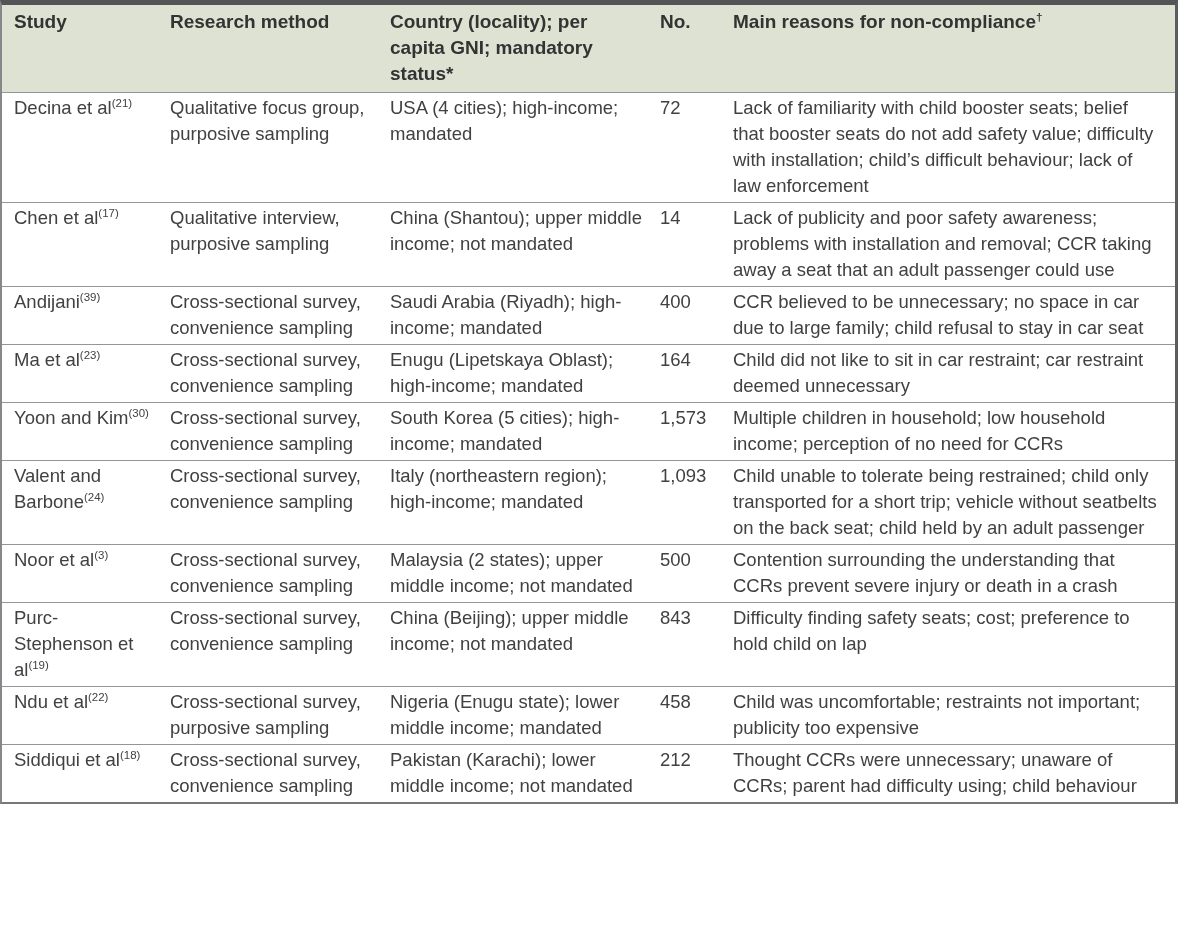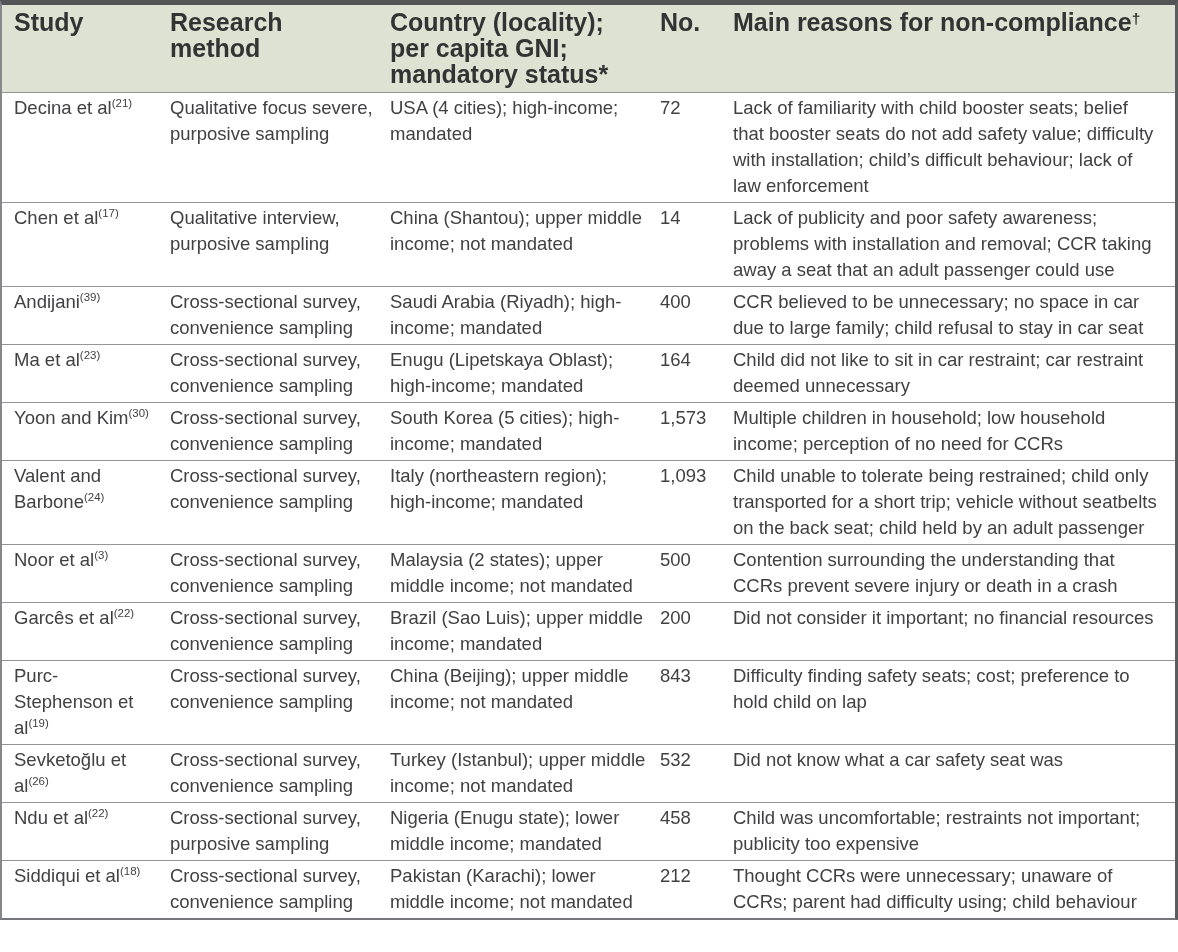--- a/index.html
+++ b/index.html
@@ -34,21 +34,21 @@
     font-size: 18.5px;
     line-height: 26px;
     padding: 2px 14px 3px 0;
     box-sizing: border-box;
     overflow: hidden;
   }
   .study-table thead th {
     background: #dee2d3;
     font-weight: bold;
     color: #333333;
-    font-size: 25px;
+    font-size: 19px;
     padding-top: 4px;
     padding-bottom: 5px;
   }
   .study-table tbody td {
     border-top: 1px solid #939598;
   }
   .study-table .c1 { padding-left: 12px; }
   sup.ref {
     font-size: 62%;
     line-height: 0;
@@ -74,21 +74,21 @@
           <th class="c1">Study</th>
           <th>Research method</th>
           <th>Country (locality); per capita GNI; mandatory status*</th>
           <th>No.</th>
           <th><span>Main reasons for non-compliance</span><sup class="ref">†</sup></th>
         </tr>
       </thead>
       <tbody>
         <tr>
           <td class="c1"><span>Decina et al</span><sup class="ref">(21)</sup></td>
-          <td>Qualitative focus severe, purposive sampling</td>
+          <td>Qualitative focus group, purposive sampling</td>
           <td>USA (4 cities); high-income; mandated</td>
           <td>72</td>
           <td>Lack of familiarity with child booster seats; belief that booster seats do not add safety value; difficulty with installation; child’s difficult behaviour; lack of law enforcement</td>
         </tr>
         <tr>
           <td class="c1"><span>Chen et al</span><sup class="ref">(17)</sup></td>
           <td>Qualitative interview, purposive sampling</td>
           <td>China (Shantou); upper middle income; not mandated</td>
           <td>14</td>
           <td>Lack of publicity and poor safety awareness; problems with installation and removal; CCR taking away a seat that an adult passenger could use</td>
@@ -122,39 +122,25 @@
           <td>Child unable to tolerate being restrained; child only transported for a short trip; vehicle without seatbelts on the back seat; child held by an adult passenger</td>
         </tr>
         <tr>
           <td class="c1"><span>Noor et al</span><sup class="ref">(3)</sup></td>
           <td>Cross-sectional survey, convenience sampling</td>
           <td>Malaysia (2 states); upper middle income; not mandated</td>
           <td>500</td>
           <td>Contention surrounding the understanding that CCRs prevent severe injury or death in a crash</td>
         </tr>
         <tr>
-          <td class="c1"><span>Garcês et al</span><sup class="ref">(22)</sup></td>
-          <td>Cross-sectional survey, convenience sampling</td>
-          <td>Brazil (Sao Luis); upper middle income; mandated</td>
-          <td>200</td>
-          <td>Did not consider it important; no financial resources</td>
-        </tr>
-        <tr>
           <td class="c1"><span>Purc-Stephenson et al</span><sup class="ref">(19)</sup></td>
           <td>Cross-sectional survey, convenience sampling</td>
           <td>China (Beijing); upper middle income; not mandated</td>
           <td>843</td>
           <td>Difficulty finding safety seats; cost; preference to hold child on lap</td>
-        </tr>
-        <tr>
-          <td class="c1"><span>Sevketoğlu et al</span><sup class="ref">(26)</sup></td>
-          <td>Cross-sectional survey, convenience sampling</td>
-          <td>Turkey (Istanbul); upper middle income; not mandated</td>
-          <td>532</td>
-          <td>Did not know what a car safety seat was</td>
         </tr>
         <tr>
           <td class="c1"><span>Ndu et al</span><sup class="ref">(22)</sup></td>
           <td>Cross-sectional survey, purposive sampling</td>
           <td>Nigeria (Enugu state); lower middle income; mandated</td>
           <td>458</td>
           <td>Child was uncomfortable; restraints not important; publicity too expensive</td>
         </tr>
         <tr>
           <td class="c1"><span>Siddiqui et al</span><sup class="ref">(18)</sup></td>

